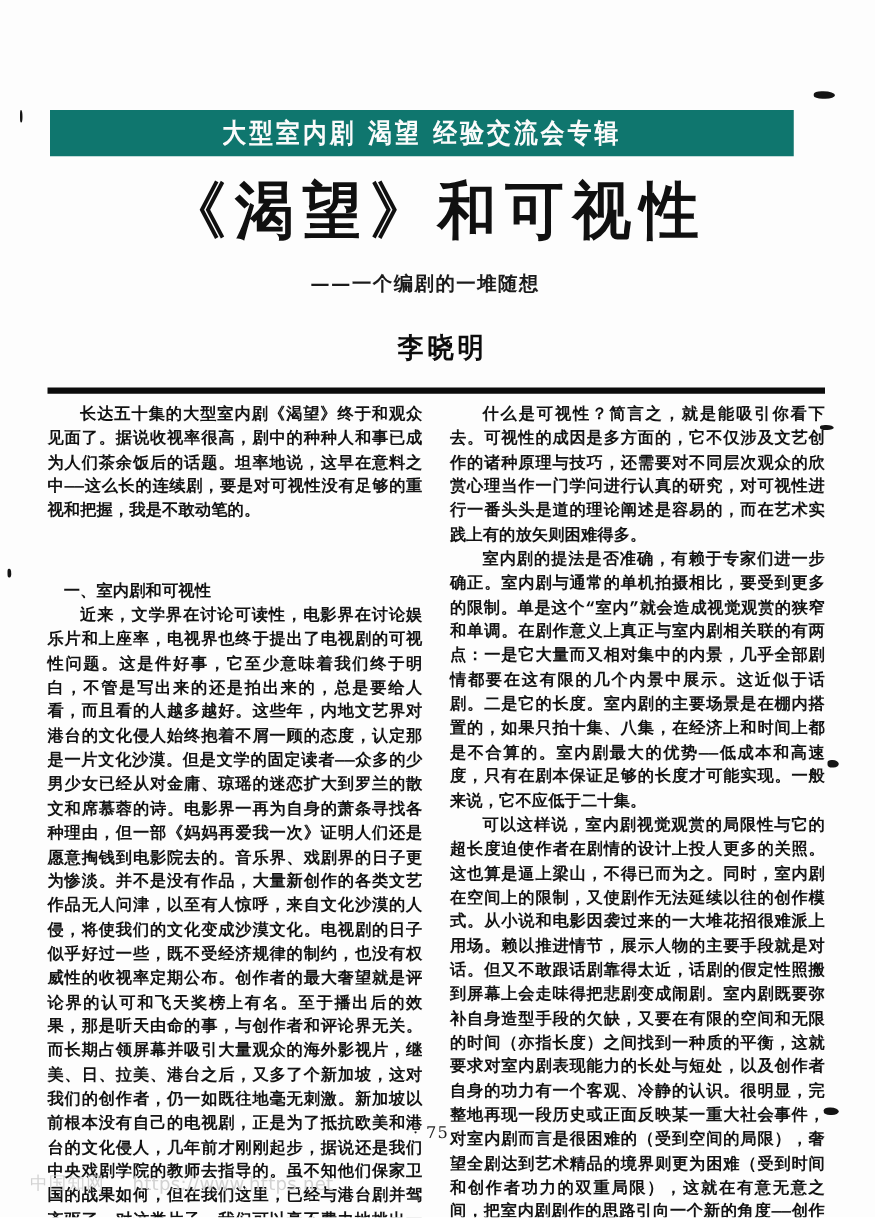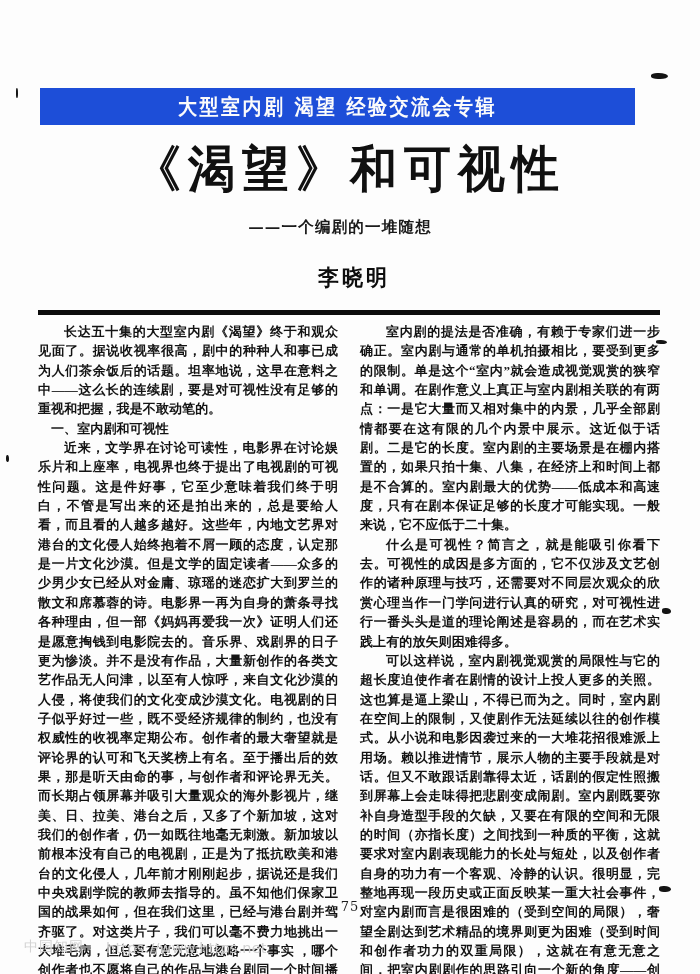--- a/index.html
+++ b/index.html
@@ -26,21 +26,21 @@
     border-radius: 40% 60% 50% 45%;
   }
 
   
   .masthead {
     position: absolute;
     left: 40px;
     top: 88px;
     width: 595px;
     height: 37px;
-    background: #1d4ed8;
+    background: #0f766e;
     display: flex;
     align-items: center;
     justify-content: center;
   }
   .masthead-text {
     color: #fbfbfb;
     font-family: "DejaVu Sans", sans-serif;
     font-size: 19px;
     font-weight: 700;
     letter-spacing: 2.5px;
@@ -113,38 +113,39 @@
     top: 322px;
     width: 622px;
     display: flex;
     gap: 22px;
   }
   .col {
     width: 300px;
   }
   .col p {
     margin: 0;
-    font-family: Liberation Serif, serif;
+    font-family: Liberation Mono, monospace;
     font-size: 13px;
     line-height: 19.35px;
     color: #131313;
     text-align: justify;
     text-align-last: left;
     letter-spacing: 0.1px;
     word-break: break-all;
     -webkit-hyphens: none;
     hyphens: none;
     font-weight: 600;
   }
   .col p.indent {
     text-indent: 2em;
   }
   .col p.section {
     text-indent: 1em;
     font-weight: 700;
+    margin-top: 45px;
   }
 
   
   .page-number {
     position: absolute;
     left: 0;
     top: 899px;
     width: 700px;
     text-align: center;
     font-family: "DejaVu Serif", serif;
@@ -196,22 +197,22 @@
 
   <div class="rule"></div>
 
   <div class="columns">
     <div class="col">
       <p class="indent">长达五十集的大型室内剧《渴望》终于和观众见面了。据说收视率很高，剧中的种种人和事已成为人们茶余饭后的话题。坦率地说，这早在意料之中——这么长的连续剧，要是对可视性没有足够的重视和把握，我是不敢动笔的。</p>
       <p class="section">一、室内剧和可视性</p>
       <p class="indent">近来，文学界在讨论可读性，电影界在讨论娱乐片和上座率，电视界也终于提出了电视剧的可视性问题。这是件好事，它至少意味着我们终于明白，不管是写出来的还是拍出来的，总是要给人看，而且看的人越多越好。这些年，内地文艺界对港台的文化侵人始终抱着不屑一顾的态度，认定那是一片文化沙漠。但是文学的固定读者——众多的少男少女已经从对金庸、琼瑶的迷恋扩大到罗兰的散文和席慕蓉的诗。电影界一再为自身的萧条寻找各种理由，但一部《妈妈再爱我一次》证明人们还是愿意掏钱到电影院去的。音乐界、戏剧界的日子更为惨淡。并不是没有作品，大量新创作的各类文艺作品无人问津，以至有人惊呼，来自文化沙漠的人侵，将使我们的文化变成沙漠文化。电视剧的日子似乎好过一些，既不受经济规律的制约，也没有权威性的收视率定期公布。创作者的最大奢望就是评论界的认可和飞天奖榜上有名。至于播出后的效果，那是听天由命的事，与创作者和评论界无关。而长期占领屏幕并吸引大量观众的海外影视片，继美、日、拉美、港台之后，又多了个新加坡，这对我们的创作者，仍一如既往地毫无刺激。新加坡以前根本没有自己的电视剧，正是为了抵抗欧美和港台的文化侵人，几年前才刚刚起步，据说还是我们中央戏剧学院的教师去指导的。虽不知他们保家卫国的战果如何，但在我们这里，已经与港台剧并驾齐驱了。对这类片子，我们可以毫不费力地挑出一大堆毛病，但总要有意无意地忽略一个事实 ，哪个创作者也不愿将自己的作品与港台剧同一个时间播出。道理很简单，人家的片子尽管粗糙，尽管肤浅，却都有较强的可视性。而这一点，在人家那里，是一部戏能否投拍的最关键</p>
     </div>
     <div class="col">
+      <p class="indent">什么是可视性？简言之，就是能吸引你看下去。可视性的成因是多方面的，它不仅涉及文艺创作的诸种原理与技巧，还需要对不同层次观众的欣赏心理当作一门学问进行认真的研究，对可视性进行一番头头是道的理论阐述是容易的，而在艺术实践上有的放矢则困难得多。</p>
       <p class="indent">室内剧的提法是否准确，有赖于专家们进一步确正。室内剧与通常的单机拍摄相比，要受到更多的限制。单是这个“室内”就会造成视觉观赏的狭窄和单调。在剧作意义上真正与室内剧相关联的有两点：一是它大量而又相对集中的内景，几乎全部剧情都要在这有限的几个内景中展示。这近似于话剧。二是它的长度。室内剧的主要场景是在棚内搭置的，如果只拍十集、八集，在经济上和时间上都是不合算的。室内剧最大的优势——低成本和高速度，只有在剧本保证足够的长度才可能实现。一般来说，它不应低于二十集。</p>
-      <p class="indent">什么是可视性？简言之，就是能吸引你看下去。可视性的成因是多方面的，它不仅涉及文艺创作的诸种原理与技巧，还需要对不同层次观众的欣赏心理当作一门学问进行认真的研究，对可视性进行一番头头是道的理论阐述是容易的，而在艺术实践上有的放矢则困难得多。</p>
       <p class="indent">可以这样说，室内剧视觉观赏的局限性与它的超长度迫使作者在剧情的设计上投人更多的关照。这也算是逼上梁山，不得已而为之。同时，室内剧在空间上的限制，又使剧作无法延续以往的创作模式。从小说和电影因袭过来的一大堆花招很难派上用场。赖以推进情节，展示人物的主要手段就是对话。但又不敢跟话剧靠得太近，话剧的假定性照搬到屏幕上会走味得把悲剧变成闹剧。室内剧既要弥补自身造型手段的欠缺，又要在有限的空间和无限的时间（亦指长度）之间找到一种质的平衡，这就要求对室内剧表现能力的长处与短处，以及创作者自身的功力有一个客观、冷静的认识。很明显，完整地再现一段历史或正面反映某一重大社会事件，对室内剧而言是很困难的（受到空间的局限），奢望全剧达到艺术精品的境界则更为困难（受到时间和创作者功力的双重局限），这就在有意无意之间，把室内剧剧作的思路引向一个新的角度——创作者的首要任务就是要尽最大可能使剧作</p>
     </div>
   </div>
 
   <div class="page-number">· 75 ·</div>
 
   <div class="footer">
     <span class="footer-brand">中国知网</span>
     <span class="footer-url">https://www.https.net</span>
   </div>

